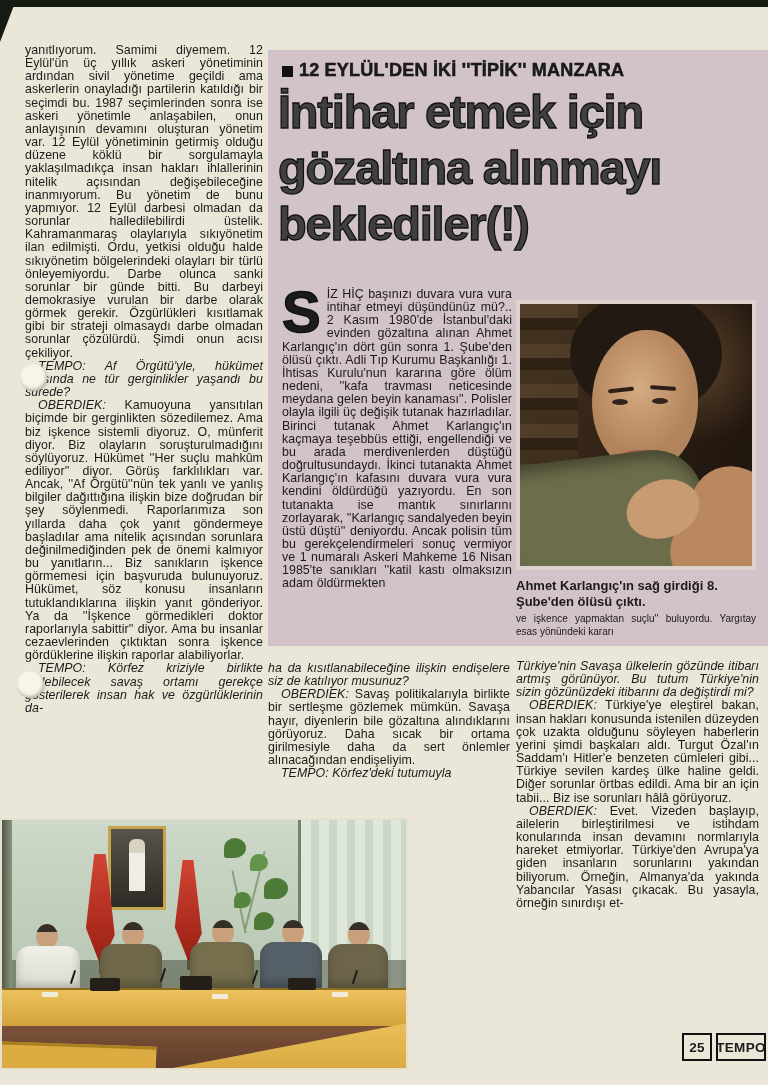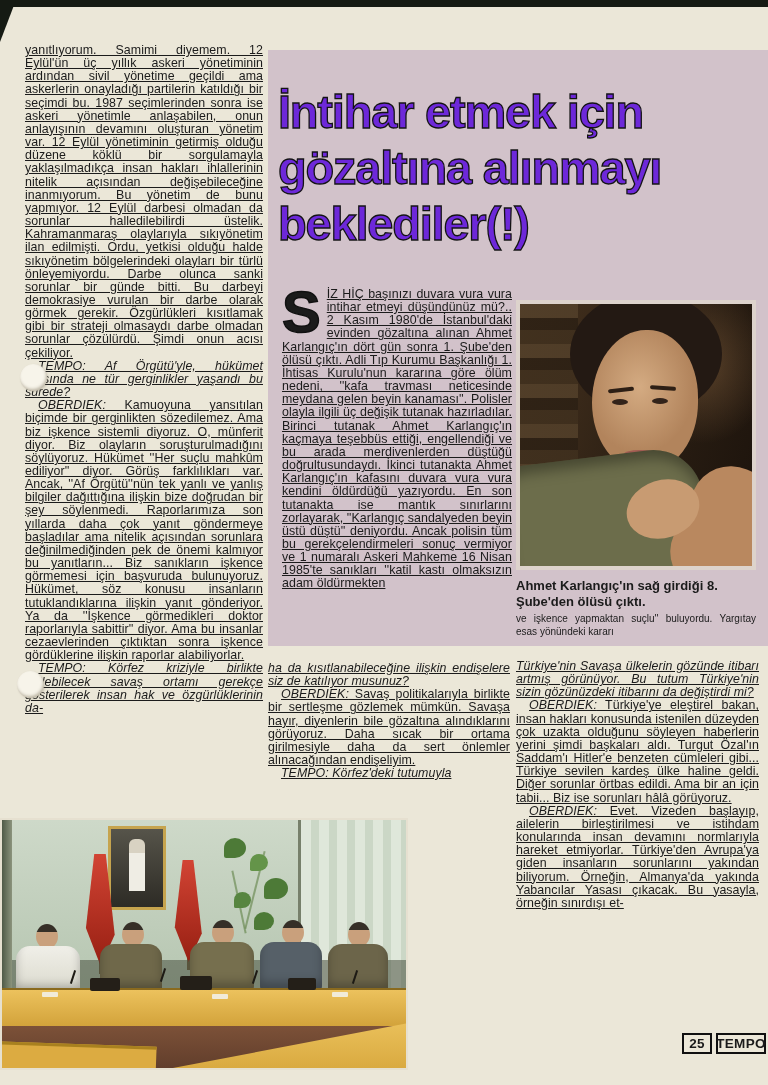--- a/index.html
+++ b/index.html
@@ -4,31 +4,31 @@
 <style>
   html,body{margin:0;padding:0;background:#b7b2a4;}
   .page{position:relative;width:768px;height:1085px;margin:0 auto;background:#ebe7d8;overflow:hidden;
         font-family:"Liberation Sans","DejaVu Sans",sans-serif;color:#1b1b1b;}
   
   .scan-edge{position:absolute;left:0;top:0;width:768px;height:7px;background:#151a13;}
   .scan-corner{position:absolute;left:0;top:0;width:16px;height:42px;background:#151a13;clip-path:polygon(0 0,100% 0,0 100%);}
   .hole{position:absolute;width:27px;height:27px;border-radius:50%;background:#f7f4ea;z-index:30;
         box-shadow:inset -1px -2px 3px rgba(125,112,88,.45),1px 1px 2px rgba(125,112,88,.25);}
   
-  .col{position:absolute;text-align:justify;font-size:12.4px;line-height:13.15px;letter-spacing:.05px;text-decoration:underline;}
+  .col{position:absolute;text-align:justify;font-size:12.4px;line-height:13.15px;letter-spacing:.05px;}
   .col p{margin:0;}
   .col p + p{text-indent:13px;}
   .it{font-style:italic;}
   
   .feature{position:absolute;left:268px;top:50px;width:500px;height:596px;background:#d2c2ca;}
   .kicker{position:absolute;left:14px;top:10px;font-weight:700;font-size:18px;letter-spacing:.2px;
           -webkit-text-stroke:.5px #141414;white-space:nowrap;}
   .kicker .sq{display:inline-block;width:11px;height:11px;background:#111;margin-right:6px;transform:translateY(1px);}
   .headline{position:absolute;left:10px;top:34px;width:486px;font-weight:900;font-size:47px;line-height:56px;
-            letter-spacing:-1.2px;color:#6d28d9;-webkit-text-stroke:1.3px #131313;}
+            letter-spacing:-1.2px;color:#404040;-webkit-text-stroke:1.3px #131313;}
   .fbody{position:absolute;left:14px;top:238px;width:230px;}
   .dropcap{float:left;font-weight:900;font-size:58px;line-height:44px;padding:2px 6px 0 0;
            -webkit-text-stroke:1.5px #111;}
   
   .aphoto{position:absolute;left:248px;top:250px;width:240px;height:270px;border:4px solid #ddd3cc;
           box-sizing:border-box;overflow:hidden;background:linear-gradient(105deg,#47331f,#2a1e13 55%,#1c130c);}
   .ap-shelf{position:absolute;left:0;top:0;width:58px;height:100%;
             background:repeating-linear-gradient(#53402a 0 14px,#2c2014 14px 26px,#40301e 26px 40px);opacity:.85;}
   .ap-glow{position:absolute;right:-20px;top:-20px;width:140px;height:160px;border-radius:50%;
            background:radial-gradient(closest-side,rgba(150,110,70,.45),rgba(0,0,0,0));}
@@ -71,21 +71,21 @@
   .cp-item{position:absolute;background:#241f18;border-radius:2px;}
   .cp-paper{position:absolute;width:16px;height:5px;background:#f1ebd9;border-radius:1px;}
   .cp-mic{position:absolute;width:2px;height:14px;background:#1d1a14;transform:rotate(18deg);}
   .cp-carpet{position:absolute;left:0;top:206px;width:408px;height:46px;background:linear-gradient(#7c5138,#5f3c2a);}
   .cp-fronttable{position:absolute;left:150px;top:196px;width:258px;height:56px;background:linear-gradient(#ecc35e,#d8a83e);
                  clip-path:polygon(0 100%,100% 12%,100% 100%);}
   .cp-fronttable2{position:absolute;left:-6px;top:224px;width:160px;height:34px;background:#dcab41;transform:rotate(2deg);
                   border-top:3px solid #a8801f;}
   .side-caption{position:absolute;left:414px;top:826px;width:102px;font-weight:700;font-size:12.6px;line-height:15px;}
   
-  .badge{position:absolute;top:1033px;height:21px;border:2px solid #101010;box-sizing:border-box;
+  .badge{position:absolute;top:1033px;height:28px;border:2px solid #101010;box-sizing:border-box;
          display:flex;align-items:center;justify-content:center;font-weight:700;font-size:13.5px;
          background:#ece8d9;letter-spacing:.3px;text-align:right;}
   .badge.num{left:682px;width:30px;}
   .badge.logo{left:716px;width:50px;}
 </style>
 </head>
 <body>
 
 <div class="page">
 
@@ -93,20 +93,21 @@
   <div class="scan-corner"></div>
 
   <div class="col" style="left:25px;top:44px;width:238px;">
     <p>yanıtlıyorum. Samimi diyemem. 12 Eylül'ün üç yıllık askeri yönetiminin ardından sivil yönetime geçildi ama askerlerin onayladığı partilerin katıldığı bir seçimdi bu. 1987 seçimlerinden sonra ise askeri yönetimle anlaşabilen, onun anlayışının devamını oluşturan yönetim var. 12 Eylül yönetiminin getirmiş olduğu düzene köklü bir sorgulamayla yaklaşılmadıkça insan hakları ihlallerinin nitelik açısından değişebileceğine inanmıyorum. Bu yönetim de bunu yapmıyor. 12 Eylül darbesi olmadan da sorunlar halledilebilirdi üstelik. Kahramanmaraş olaylarıyla sıkıyönetim ilan edilmişti. Ordu, yetkisi olduğu halde sıkıyönetim bölgelerindeki olayları bir türlü önleyemiyordu. Darbe olunca sanki sorunlar bir günde bitti. Bu darbeyi demokrasiye vurulan bir darbe olarak görmek gerekir. Özgürlükleri kısıtlamak gibi bir strateji olmasaydı darbe olmadan sorunlar çözülürdü. Şimdi onun acısı çekiliyor.</p>
     <p class="it">TEMPO: Af Örgütü'yle, hükümet arasında ne tür gerginlikler yaşandı bu sürede?</p>
     <p><span class="it">OBERDIEK:</span><span> Kamuoyuna yansıtılan biçimde bir gerginlikten sözedilemez. Ama biz işkence sistemli diyoruz. O, münferit diyor. Biz olayların soruşturulmadığını söylüyoruz. Hükümet ''Her suçlu mahkûm ediliyor'' diyor. Görüş farklılıkları var. Ancak, ''Af Örgütü''nün tek yanlı ve yanlış bilgiler dağıttığına ilişkin bize doğrudan bir şey söylenmedi. Raporlarımıza son yıllarda daha çok yanıt göndermeye başladılar ama nitelik açısından sorunlara değinilmediğinden pek de önemi kalmıyor bu yanıtların... Biz sanıkların işkence görmemesi için başvuruda bulunuyoruz. Hükümet, söz konusu insanların tutuklandıklarına ilişkin yanıt gönderiyor. Ya da ''İşkence görmedikleri doktor raporlarıyla sabittir'' diyor. Ama bu insanlar cezaevlerinden çıktıktan sonra işkence gördüklerine ilişkin raporlar alabiliyorlar.</span></p>
     <p class="it">TEMPO: Körfez kriziyle birlikte girilebilecek savaş ortamı gerekçe gösterilerek insan hak ve özgürlüklerinin da-</p>
   </div>
 
   <div class="feature">
+    <div class="kicker"><span class="sq"></span><span>12 EYLÜL'DEN İKİ ''TİPİK'' MANZARA</span></div>
     <div class="headline">
       <div>İntihar etmek için</div>
       <div>gözaltına alınmayı</div>
       <div>beklediler(!)</div>
     </div>
 
     <div class="fbody col" style="position:absolute;">
       <p><span class="dropcap">S</span><span>İZ HİÇ başınızı duvara vura vura intihar etmeyi düşündünüz mü?.. 2 Kasım 1980'de İstanbul'daki evinden gözaltına alınan Ahmet Karlangıç'ın dört gün sonra 1. Şube'den ölüsü çıktı. Adli Tıp Kurumu Başkanlığı 1. İhtisas Kurulu'nun kararına göre ölüm nedeni, ''kafa travması neticesinde meydana gelen beyin kanaması''. Polisler olayla ilgili üç değişik tutanak hazırladılar. Birinci tutanak Ahmet Karlangıç'ın kaçmaya teşebbüs ettiği, engellendiği ve bu arada merdivenlerden düştüğü doğrultusundaydı. İkinci tutanakta Ahmet Karlangıç'ın kafasını duvara vura vura kendini öldürdüğü yazıyordu. En son tutanakta ise mantık sınırlarını zorlayarak, ''Karlangıç sandalyeden beyin üstü düştü'' deniyordu. Ancak polisin tüm bu gerekçelendirmeleri sonuç vermiyor ve 1 numaralı Askeri Mahkeme 16 Nisan 1985'te sanıkları ''katil kastı olmaksızın adam öldürmekten</span></p>
     </div>
 

